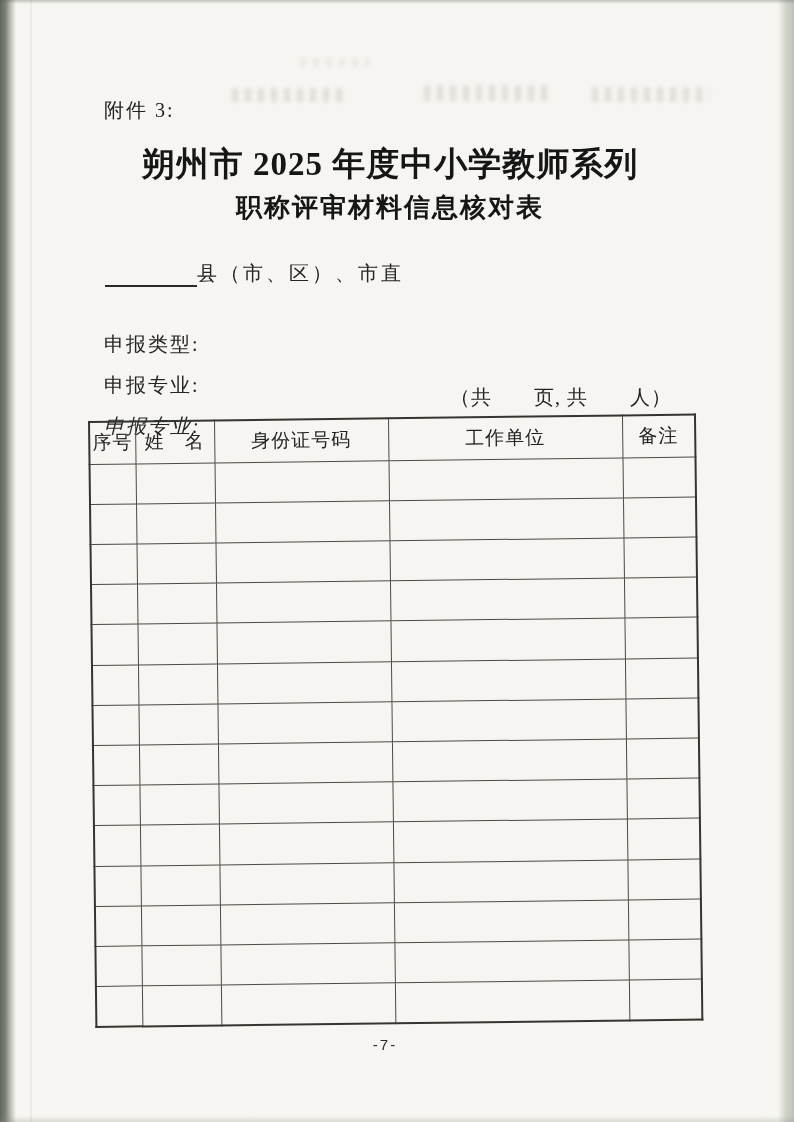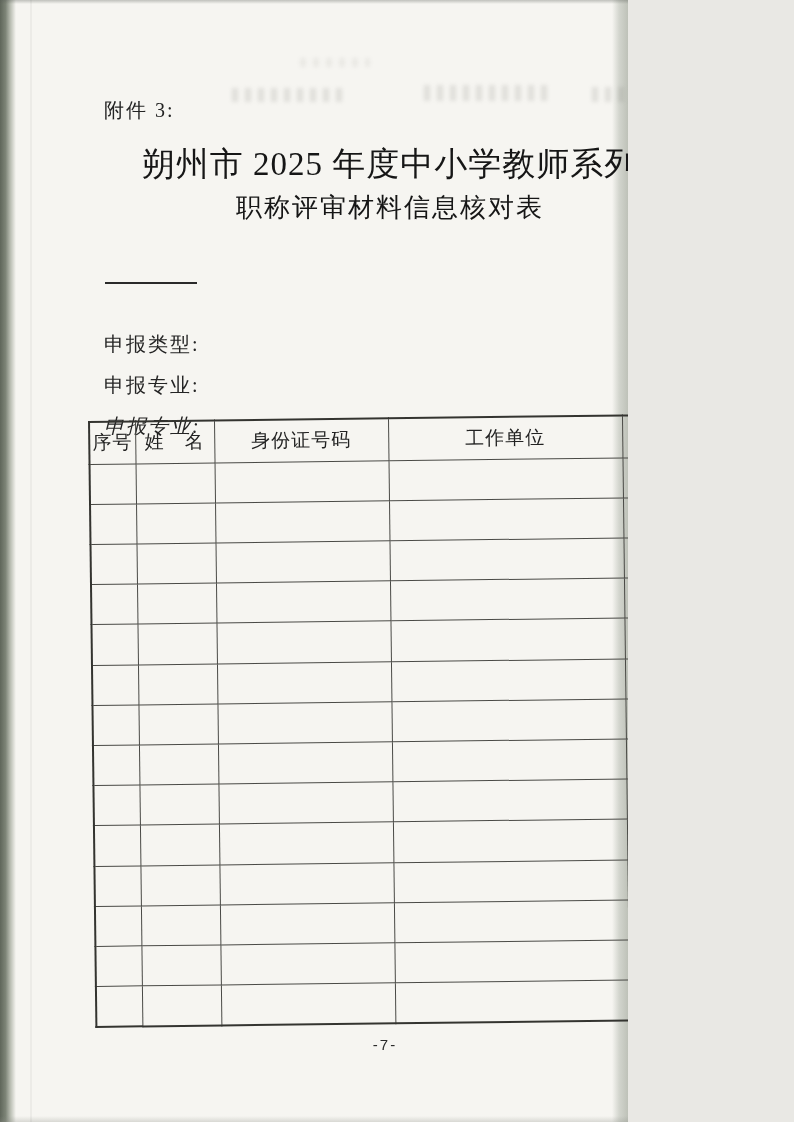--- a/index.html
+++ b/index.html
@@ -2,21 +2,21 @@
 <html><head>
 <meta charset="utf-8">
 <style>
   html,body{margin:0;padding:0;}
   body{
     width:794px;height:1122px;
     font-family:"Liberation Serif","DejaVu Serif",serif;
     background:#e9e8e4;
   }
   .page{
-    position:relative;width:628px;height:1122px;overflow:hidden;
+    position:relative;width:794px;height:1122px;overflow:hidden;
     background:#f6f5f1;color:#1f1f1f;
   }
   
   .edge-left{
     position:absolute;left:0;top:0;width:16px;height:1122px;
     background:linear-gradient(90deg,#5f665a 0%,#7d8477 35%,#b9bdb2 65%,rgba(246,245,241,0) 100%);
   }
   .edge-right{
     position:absolute;right:0;top:0;width:16px;height:1122px;
     background:linear-gradient(270deg,#b4b8ae 0%,#ccCFC7 55%,rgba(246,245,241,0) 100%);
@@ -42,21 +42,21 @@
   .bleed.b2{left:424px;top:85px;width:128px;height:16px;}
   .bleed.b3{left:592px;top:87px;width:118px;height:15px;}
   .bleed.b4{left:300px;top:58px;width:70px;height:9px;opacity:.3;}
   
   .attachment{
     position:absolute;left:104px;top:97px;
     font-size:20px;letter-spacing:2px;color:#232323;
   }
   .title{
     position:absolute;left:0;width:780px;text-align:center;
-    font-weight:400;color:#161616;white-space:pre;
+    font-weight:700;color:#161616;white-space:pre;
   }
   .title.l1{top:142px;font-size:33px;letter-spacing:1px;}
   .title.l2{top:190px;font-size:26px;letter-spacing:2px;}
   .region-line{
     position:absolute;left:105px;top:260px;font-size:20px;letter-spacing:3px;
     color:#242424;
   }
   .blank-underline{
     display:inline-block;width:92px;height:22px;
     border-bottom:2px solid #2a2a2a;vertical-align:bottom;
@@ -105,27 +105,28 @@
   <div class="bleed b2"></div>
   <div class="bleed b3"></div>
   <div class="bleed b4"></div>
 
   <div class="attachment">附件 3:</div>
 
   <div class="title l1">朔州市 2025 年度中小学教师系列</div>
   <div class="title l2">职称评审材料信息核对表</div>
 
   <div class="region-line">
-    <span class="blank-underline"></span>
+    <span class="blank-underline"></span><span>县（市、区）、市直</span>
   </div>
 
   <div class="field f0">申报类型:</div>
   <div class="field f1">申报专业:</div>
   <div class="field f2">申报专业:</div>
 
+  <div class="count-note">（共　　页, 共　　人）</div>
 
   <table class="roster">
     <colgroup>
       <col style="width:46px">
         <col style="width:79px">
         <col style="width:174px">
       <col style="width:234px">
         <col style="width:73px">
     </colgroup>
     <thead>

